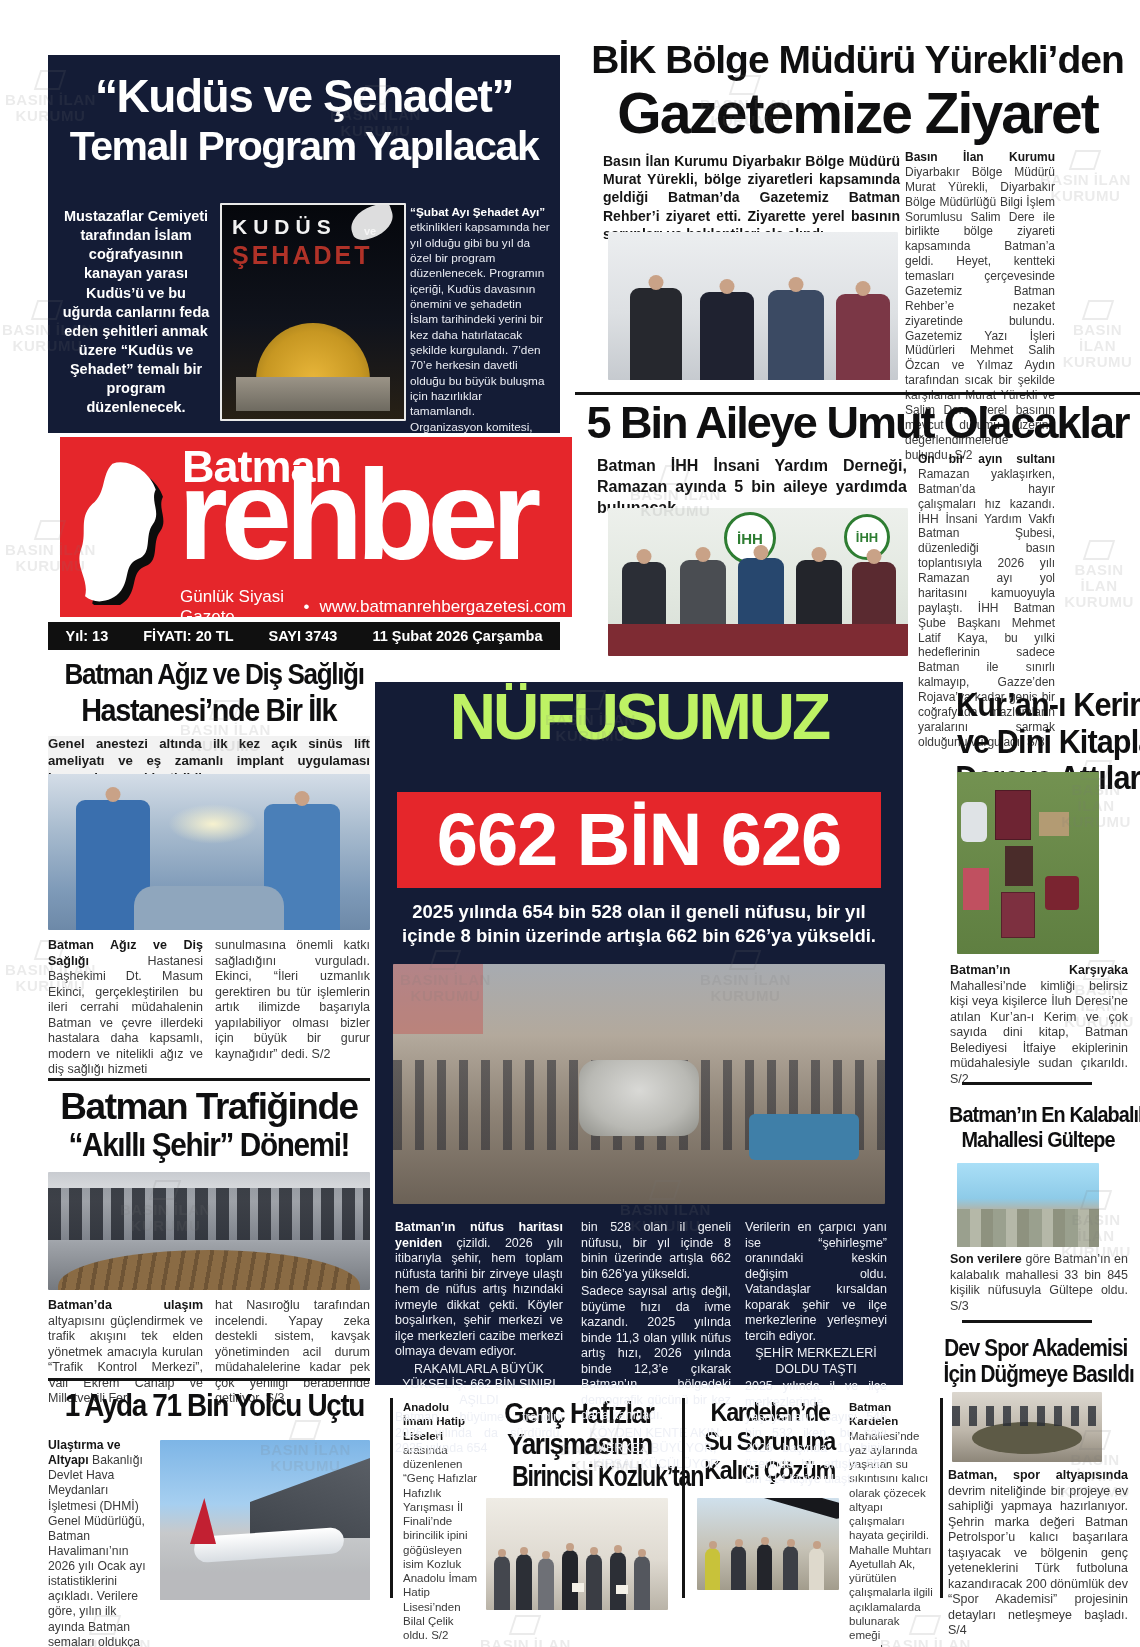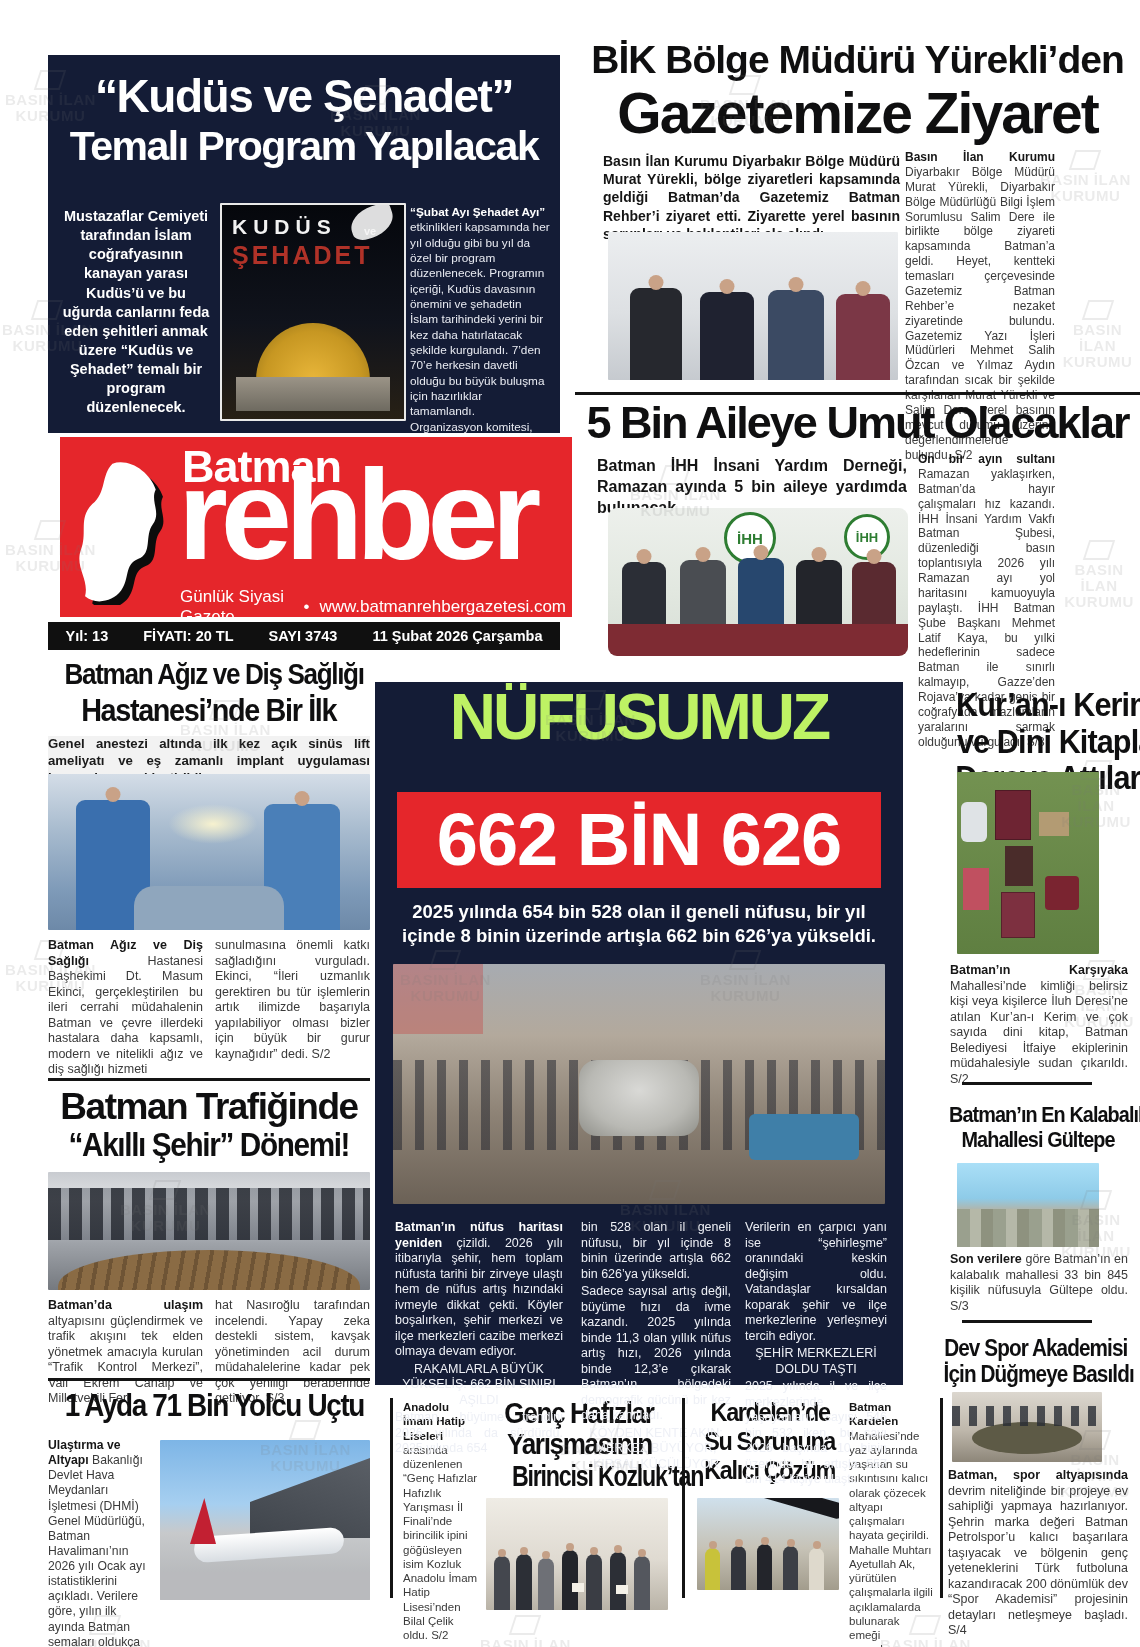--- a/index.html
+++ b/index.html
@@ -80,21 +80,21 @@
   </div>
   <div class="abs body-txt" style="left:905px;top:150px;width:150px;font-size:12px;">
     <span class="lead-in">Basın İlan Kurumu</span>
     <span>Diyarbakır Bölge Müdürü Murat Yürekli, Diyarbakır Bölge Müdürlüğü Bilgi İşlem Sorumlusu Salim Dere ile birlikte bölge ziyareti kapsamında Batman’a geldi. Heyet, kentteki temasları çerçevesinde Gazetemiz Batman Rehber’e nezaket ziyaretinde bulundu. Gazetemiz Yazı İşleri Müdürleri Mehmet Salih Özcan ve Yılmaz Aydın tarafından sıcak bir şekilde karşılanan Murat Yürekli ve Salim Dere, yerel basının mevcut durumu üzerine değerlendirmelerde bulundu. S/2</span>
   </div>
 
   <div class="hr" style="left:575px;top:392px;width:565px;"></div>
 
   <div class="abs hl" style="left:575px;top:400px;width:565px;font-size:45px;letter-spacing:-2px;">5 Bin Aileye Umut Olacaklar</div>
   <div class="abs" style="left:597px;top:456px;width:310px;font-size:16px;font-weight:700;line-height:1.3;text-align:justify;color:#141414;">Batman İHH İnsani Yardım Derneği, Ramazan ayında 5 bin aileye yardımda bulunacak.</div>
-  <div class="photo ph-ihh" style="left:608px;top:508px;width:300px;height:148px;border-radius:9px;">
+  <div class="photo ph-ihh" style="left:608px;top:508px;width:300px;height:148px;">
     <div class="abs" style="left:116px;top:4px;width:46px;height:46px;border:3px solid #2e7d32;border-radius:50%;background:#fff;color:#2e7d32;font-weight:700;font-size:15px;display:flex;align-items:center;justify-content:center;">İHH</div>
     <div class="abs" style="left:236px;top:6px;width:40px;height:40px;border:3px solid #2e7d32;border-radius:50%;background:#fff;color:#2e7d32;font-weight:700;font-size:13px;display:flex;align-items:center;justify-content:center;">İHH</div>
     <div class="abs" style="left:0;bottom:0;width:100%;height:32px;background:#7e2b33;"></div>
     <div class="person" style="left:14px;bottom:32px;width:44px;height:62px;background:#2b2e36;"></div>
     <div class="person" style="left:72px;bottom:32px;width:46px;height:64px;background:#4a4d52;"></div>
     <div class="person" style="left:130px;bottom:32px;width:46px;height:66px;background:#27476e;"></div>
     <div class="person" style="left:188px;bottom:32px;width:46px;height:64px;background:#23252b;"></div>
     <div class="person" style="left:244px;bottom:32px;width:44px;height:62px;background:#5a2a30;"></div>
   </div>
   <div class="abs body-txt" style="left:918px;top:452px;width:137px;font-size:12px;">

